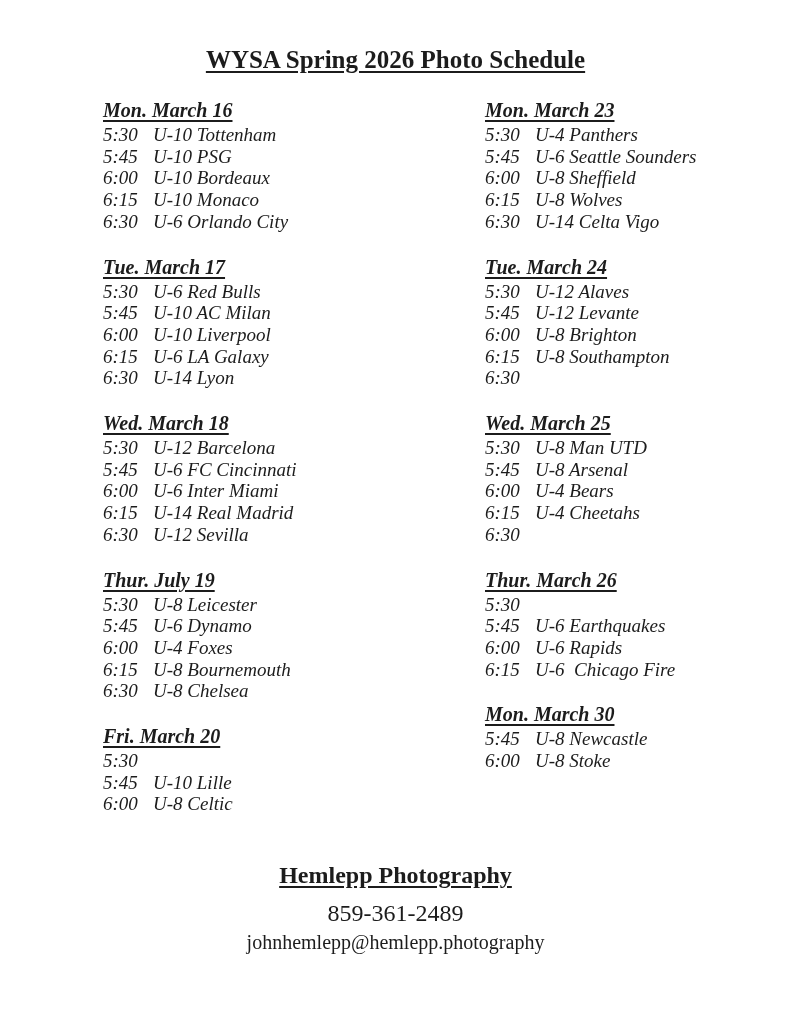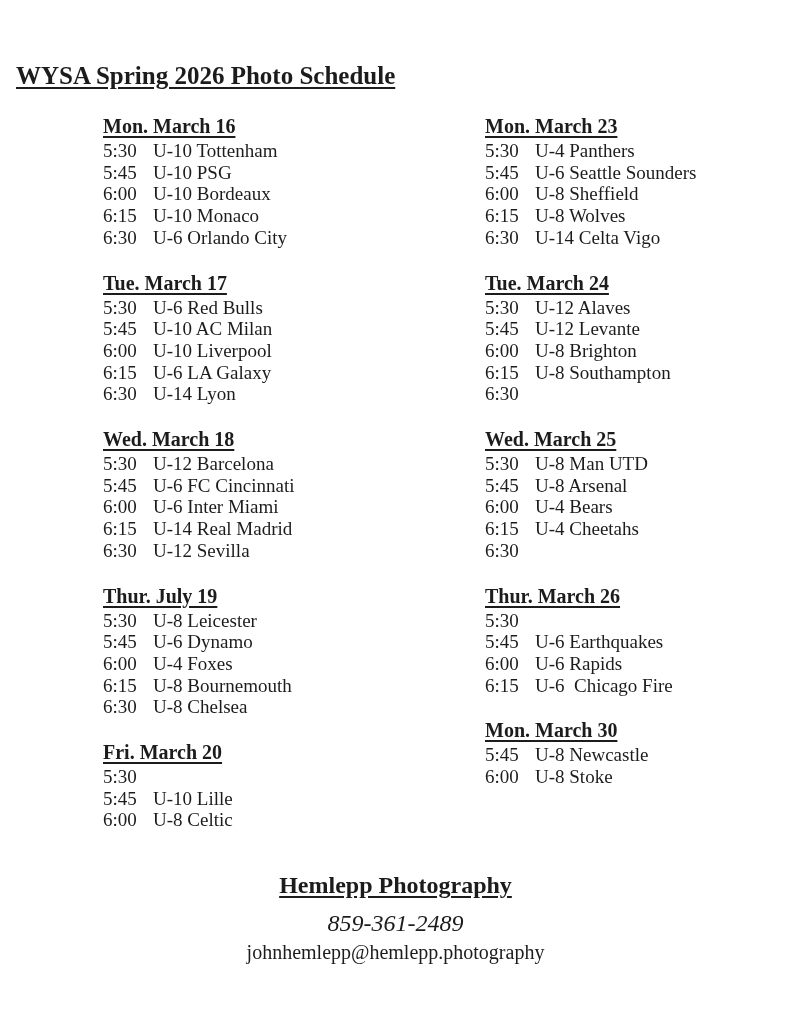--- a/index.html
+++ b/index.html
@@ -12,65 +12,65 @@
     width: 791px;
     height: 1024px;
     background: var(--bg);
     color: var(--ink);
     font-family: "Liberation Serif", "DejaVu Serif", serif;
     box-sizing: border-box;
     padding-top: 45px;
     overflow: hidden;
   }
   .title {
-    margin: 16px;
+    margin: 0;
     font-size: 25px;
     font-weight: bold;
     line-height: 30px;
-    text-align: left;
+    text-align: center;
     text-decoration: underline;
     text-decoration-thickness: 2px;
     text-underline-offset: 3px;
   }
   .columns {
     display: flex;
     margin-top: 23px;
     padding-left: 103px;
     box-sizing: border-box;
   }
-  .col { width: 382px; flex: none; }
+  .col { width: 382px; flex: none; font-style: italic; }
   .col:last-child { width: 306px; }
   .day-section { margin-bottom: 22px; }
   .day-heading {
     margin: 0 0 2px 0;
     font-size: 20px;
     font-weight: bold;
     line-height: 24px;
     text-decoration: underline;
     text-decoration-thickness: 1.5px;
     text-underline-offset: 3px;
   }
   .slot-row {
     display: flex;
     font-size: 19px;
     line-height: 21.7px;
     white-space: pre;
   }
   .slot-time { width: 50px; flex: none; }
   .slot-team { flex: 1; }
-  .footer { margin-top: 17px; text-align: center; }
+  .footer { margin-top: 23px; text-align: center; }
   .footer-name {
     font-size: 24px;
     font-weight: bold;
     line-height: 30px;
     text-decoration: underline;
     text-decoration-thickness: 2px;
     text-underline-offset: 3px;
   }
-  .footer-phone { font-size: 24px; line-height: 29px; margin-top: 9px; font-style: italic; }
+  .footer-phone { font-size: 24px; line-height: 29px; margin-top: 9px; }
   .footer-email { font-size: 20px; line-height: 29px; }
 </style>
 </head>
 <body>
 
 <div class="page">
   <h1 class="title">WYSA Spring 2026 Photo Schedule</h1>
 
   <div class="columns">
       <div class="col">

